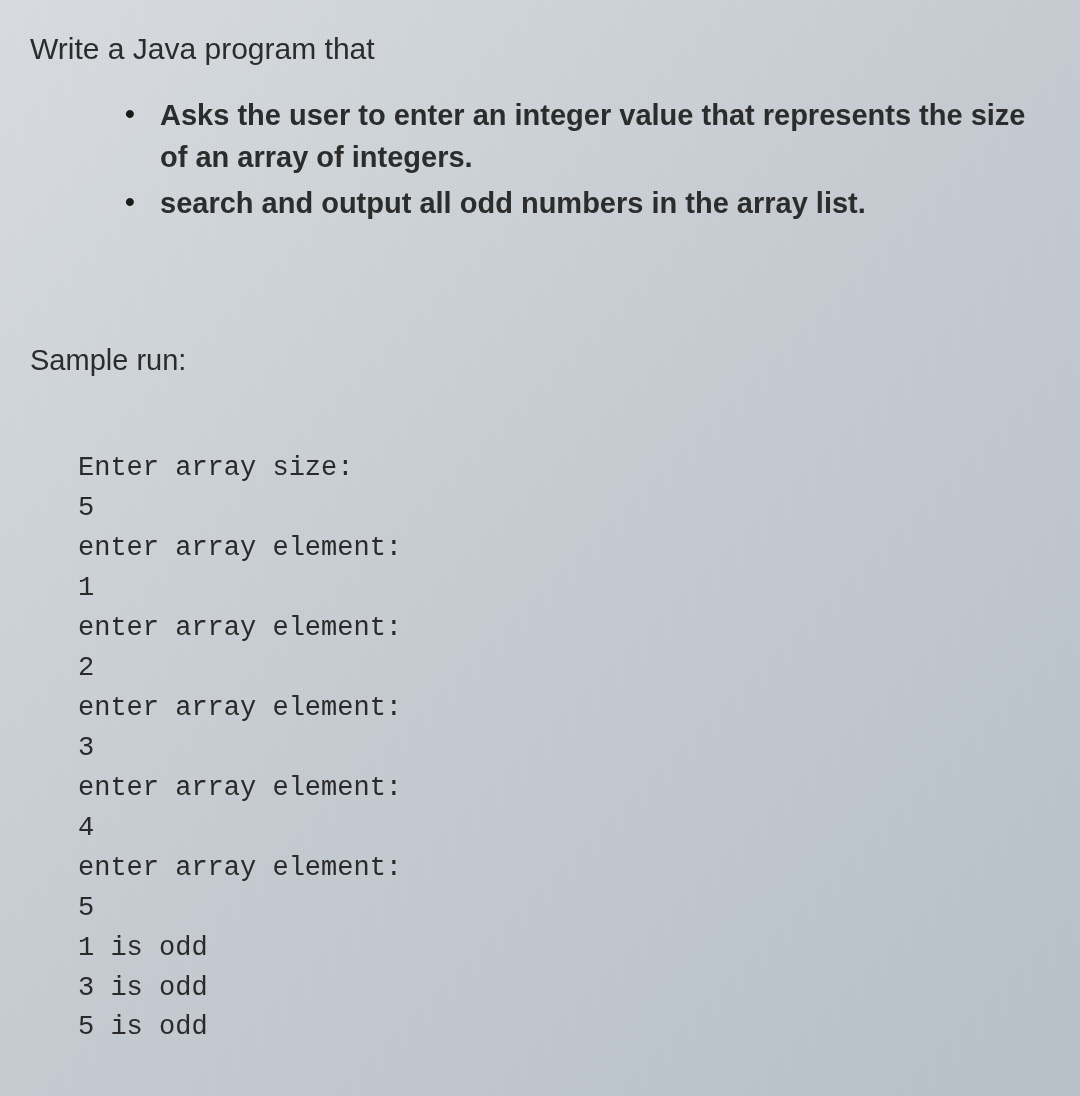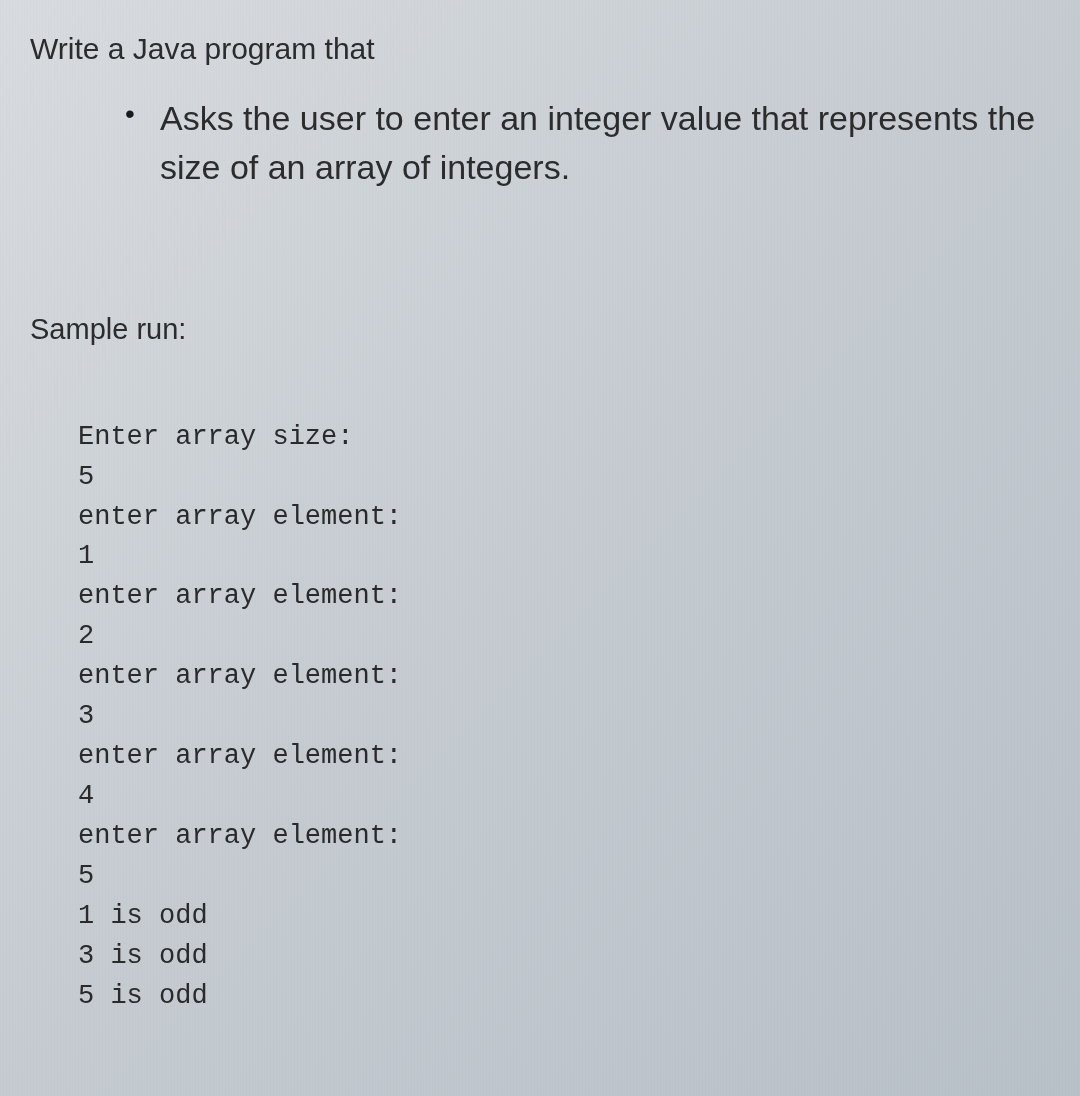--- a/index.html
+++ b/index.html
@@ -34,27 +34,28 @@
       font-size: 30px;
       font-weight: 400;
       color: #2c2c2c;
       margin-bottom: 28px;
     }
     .bullets {
       padding-left: 95px;
       margin-bottom: 120px;
     }
     .bullets li {
-      font-size: 34px;
+      font-size: 29px;
       line-height: 1.45;
       color: #2c2c2c;
       list-style: none;
       position: relative;
       padding-left: 35px;
       margin-bottom: 4px;
+      font-weight: bold;
     }
     .bullets li::before {
       content: "•";
       position: absolute;
       left: 0;
       top: 0;
       font-size: 28px;
       color: #1a1a1a;
     }
     .sample-heading {
@@ -72,20 +73,21 @@
       white-space: pre;
     }
   </style>
 </head>
 <body>
 
 <div class="heading">Write a Java program that</div>
 
 <ul class="bullets">
   <li>Asks the user to enter an integer value that represents the size of an array of integers.</li>
+  <li>search and output all odd numbers in the array list.</li>
 </ul>
 
 <div class="sample-heading">Sample run:</div>
 
 <div class="sample-run"><span>Enter array size:</span>
 <span>5</span>
 <span>enter array element:</span>
 <span>1</span>
 <span>enter array element:</span>
 <span>2</span>

